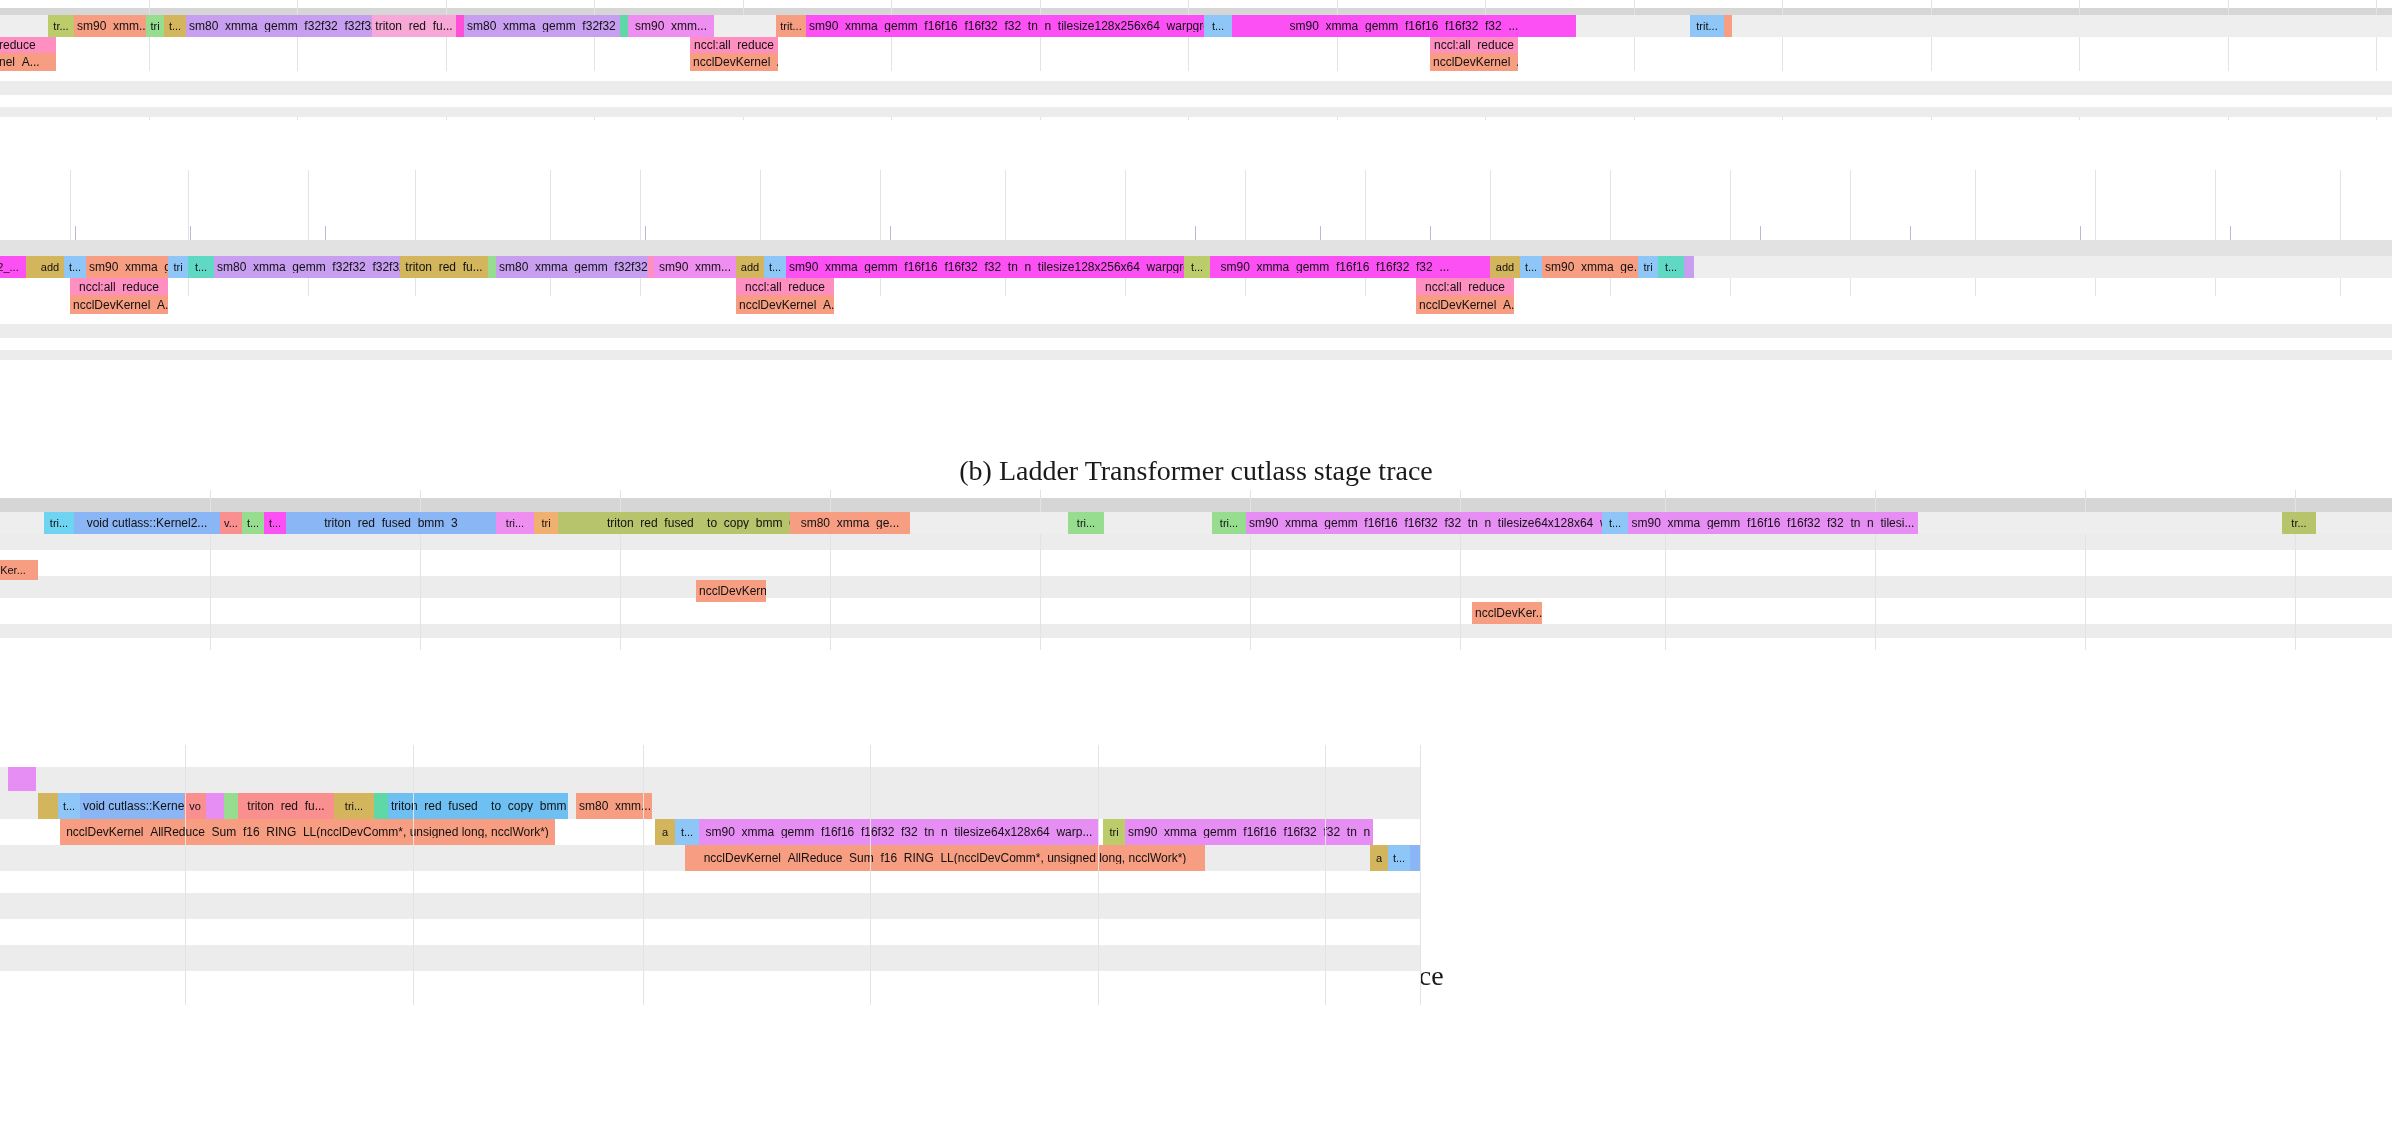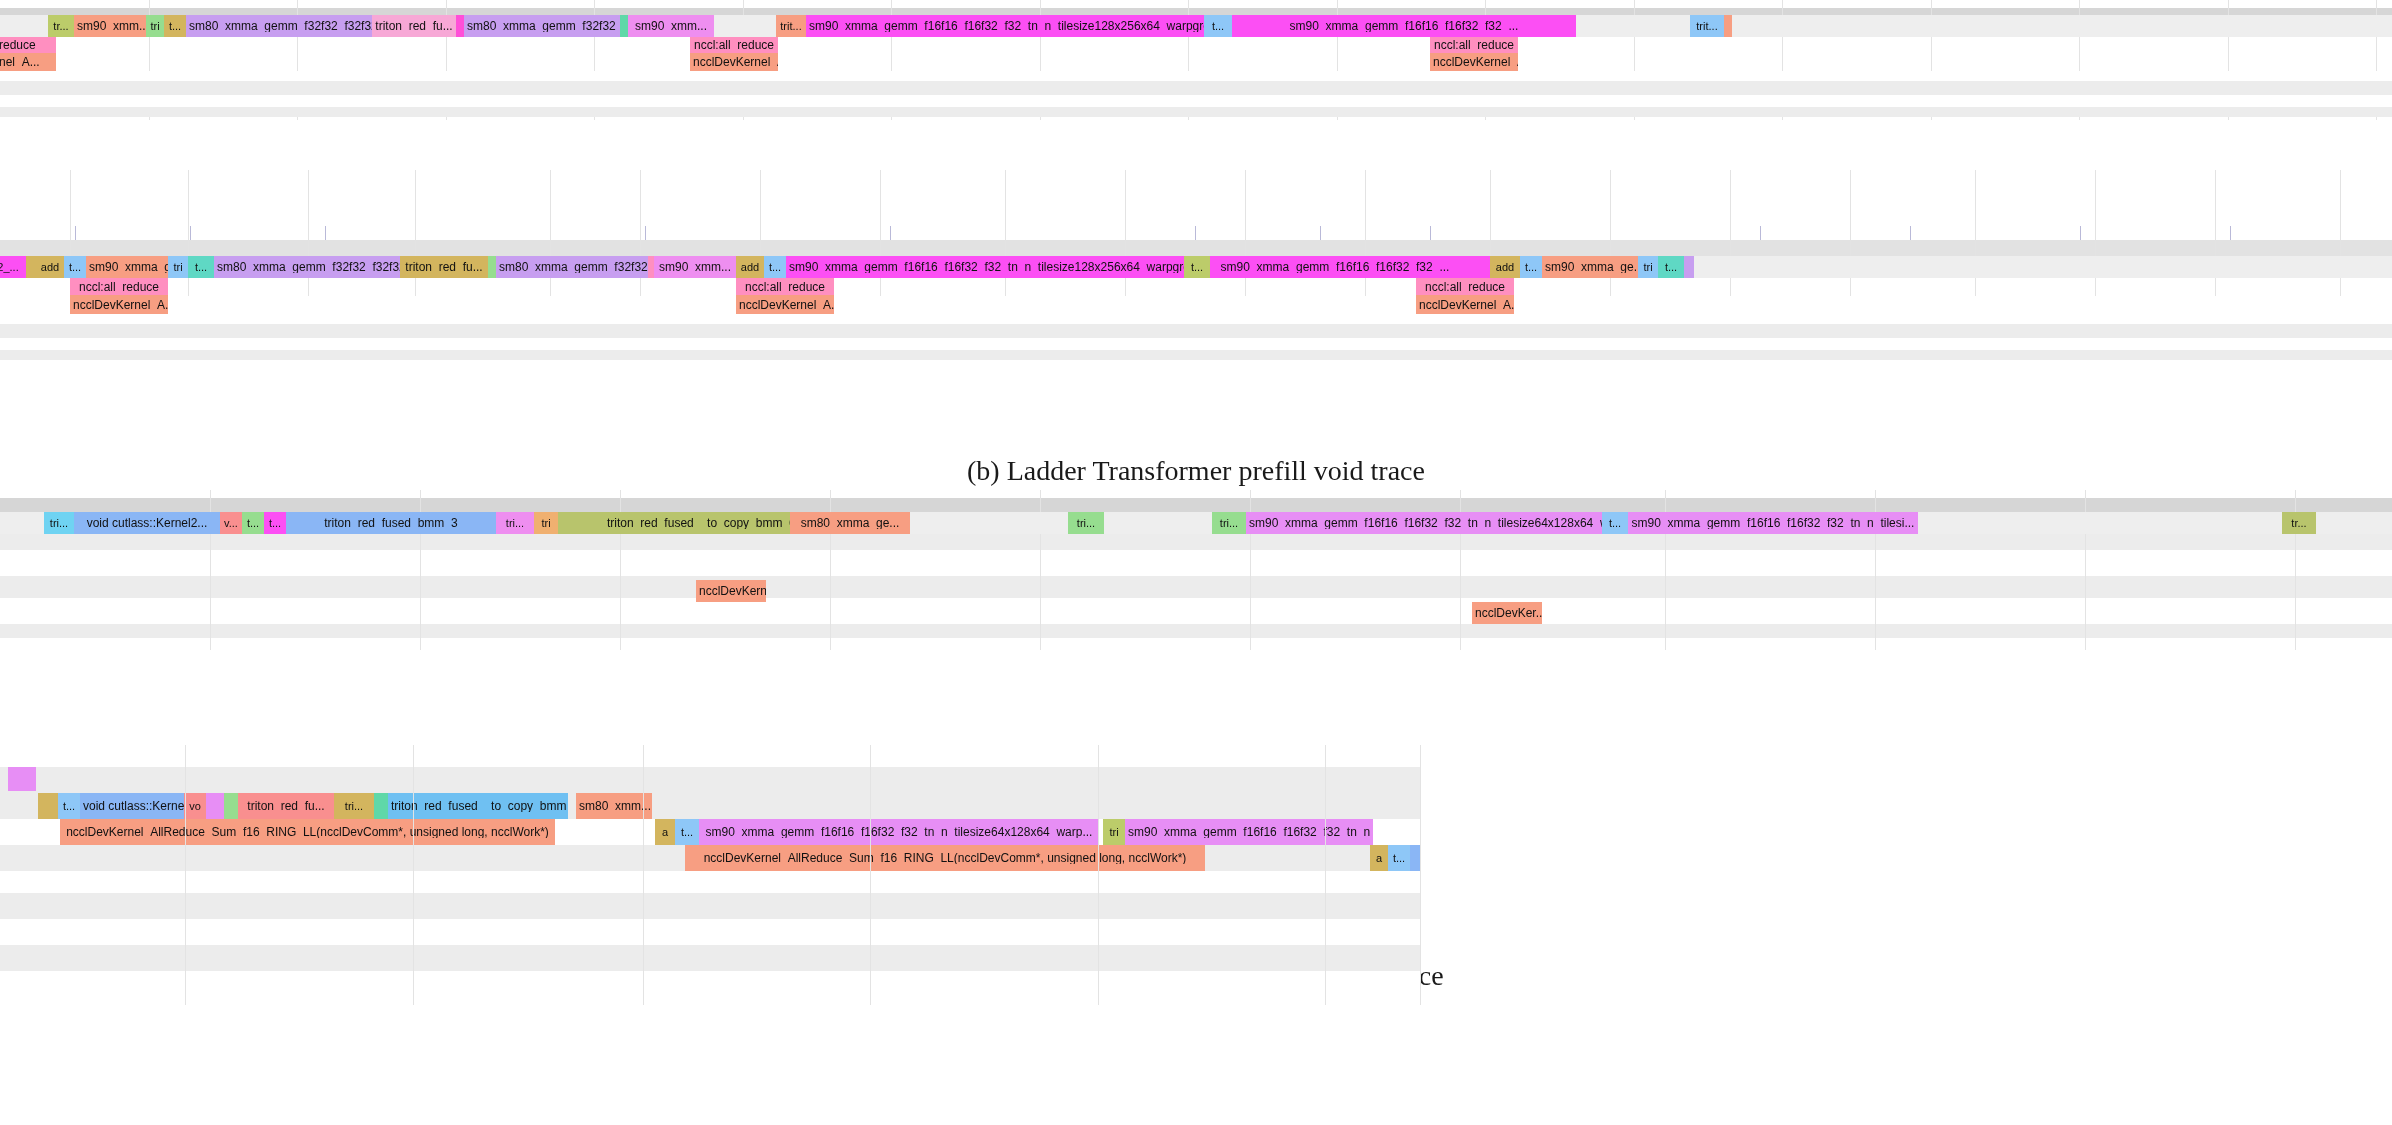--- a/index.html
+++ b/index.html
@@ -280,21 +280,21 @@
             </div>
           </div>
         </div>
       <div id="bands-b" style="position:absolute;left:0;right:0;top:68px;height:120px;">
           <div style="position: absolute; left: 0px; right: 0px; top: 76px; height: 10px; background: rgb(255, 255, 255);"></div>
           <div style="position: absolute; left: 0px; right: 0px; top: 86px; height: 14px; background: rgb(236, 236, 236);"></div>
           <div style="position: absolute; left: 0px; right: 0px; top: 100px; height: 12px; background: rgb(255, 255, 255);"></div>
           <div style="position: absolute; left: 0px; right: 0px; top: 112px; height: 10px; background: rgb(236, 236, 236);"></div>
         </div>
     </div>
-    <div class="caption" style="top:285px;">(b) Ladder Transformer prefill void trace</div>
+    <div class="caption" style="top:285px;">(b) Ladder Transformer cutlass stage trace</div>
   </div>
 
   <div class="figure" style="top:490px;">
     <div class="trace" style="height:160px;">
       <div class="row header" style="position:absolute;left:0;right:0;top:8px;height:14px;background:#d6d6d6;"></div>
       <div class="grid" id="grid-c">
           <i style="left: 210px;"></i>
           <i style="left: 420px;"></i>
           <i style="left: 620px;"></i>
           <i style="left: 830px;"></i>
@@ -363,20 +363,25 @@
             <span style="padding: 0px 3px; overflow: hidden; text-overflow: clip;">sm90_xmma_gemm_f16f16_f16f32_f32_tn_n_tilesi...</span>
           </div>
           <div class="blk" style="left: 1918px; width: 360px; background: rgb(238, 238, 238);"></div>
           <div class="blk sm" style="left: 2282px; width: 34px; background: rgb(184, 196, 108);">
             <span style="padding: 0px 3px; overflow: hidden; text-overflow: clip;">tr...</span>
           </div>
         </div>
       <div id="nccl-c" style="position:absolute;left:0;right:0;top:0;height:160px;">
           <div style="position: absolute; left: 0px; right: 0px; top: 44px; height: 14px;"></div>
           <div style="position: absolute; left: 0px; right: 0px; top: 58px; height: 12px;"></div>
+          <div style="position: absolute; left: 0px; right: 0px; top: 70px; height: 20px;">
+            <div class="blk sm" style="left: -12px; width: 50px; background: rgb(247, 158, 130); top: 0px; bottom: 0px;">
+              <span style="padding: 0px 3px; overflow: hidden; text-overflow: clip;">Ker...</span>
+            </div>
+          </div>
           <div style="position: absolute; left: 0px; right: 0px; top: 90px; height: 22px;">
             <div class="blk" style="left: 696px; width: 70px; background: rgb(247, 158, 130); top: 0px; bottom: 0px;">
               <span style="padding: 0px 3px; overflow: hidden; text-overflow: clip;">ncclDevKernel_A...</span>
             </div>
           </div>
           <div style="position: absolute; left: 0px; right: 0px; top: 112px; height: 22px;">
             <div class="blk" style="left: 1472px; width: 70px; background: rgb(247, 158, 130); top: 0px; bottom: 0px;">
               <span style="padding: 0px 3px; overflow: hidden; text-overflow: clip;">ncclDevKer...</span>
             </div>
           </div>

